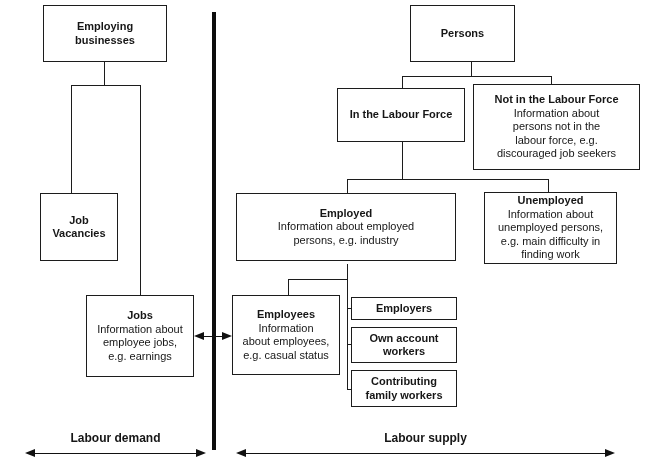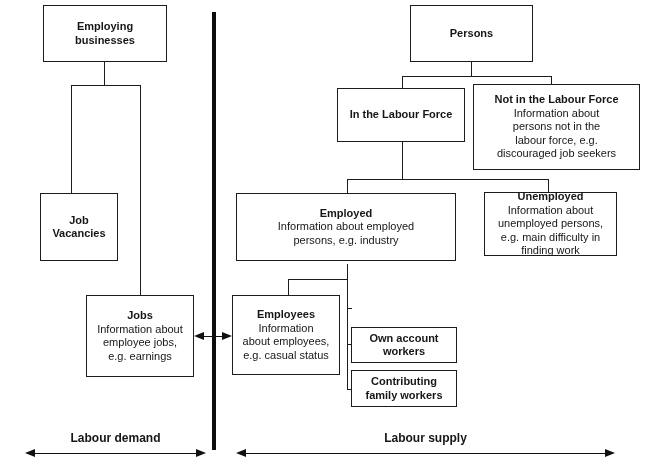--- a/index.html
+++ b/index.html
@@ -38,21 +38,21 @@
 Vacancies</div>
   </div>
 
   <div class="box" style="left:86px;top:295px;width:108px;height:82px">
     <div class="t">Jobs</div>
     <div class="b">Information about
 employee jobs,
 e.g. earnings</div>
   </div>
 
-  <div class="box" style="left:410px;top:5px;width:123px;height:57px">
+  <div class="box" style="left:410px;top:5px;width:105px;height:57px">
     <div class="t">Persons</div>
   </div>
 
   <div class="box" style="left:337px;top:88px;width:128px;height:54px">
     <div class="t">In the Labour Force</div>
   </div>
 
   <div class="box" style="left:473px;top:84px;width:167px;height:86px">
     <div class="t">Not in the Labour Force</div>
     <div class="b">Information about
@@ -60,35 +60,38 @@
 labour force, e.g.
 discouraged job seekers</div>
   </div>
 
   <div class="box" style="left:236px;top:193px;width:220px;height:68px">
     <div class="t">Employed</div>
     <div class="b">Information about employed
 persons, e.g. industry</div>
   </div>
 
-  <div class="box" style="left:484px;top:192px;width:133px;height:64px">
+  <div class="box" style="left:484px;top:192px;width:133px;height:72px">
     <div class="t">Unemployed</div>
     <div class="b">Information about
 unemployed persons,
 e.g. main difficulty in
 finding work</div>
   </div>
 
   <div class="box" style="left:232px;top:295px;width:108px;height:80px">
     <div class="t">Employees</div>
     <div class="b">Information
 about employees,
 e.g. casual status</div>
   </div>
 
+  <div class="box" style="left:351px;top:297px;width:106px;height:23px">
+    <div class="t">Employers</div>
+  </div>
 
   <div class="box" style="left:351px;top:327px;width:106px;height:36px">
     <div class="t">Own account
 workers</div>
   </div>
 
   <div class="box" style="left:351px;top:370px;width:106px;height:37px">
     <div class="t">Contributing
 family workers</div>
   </div>

